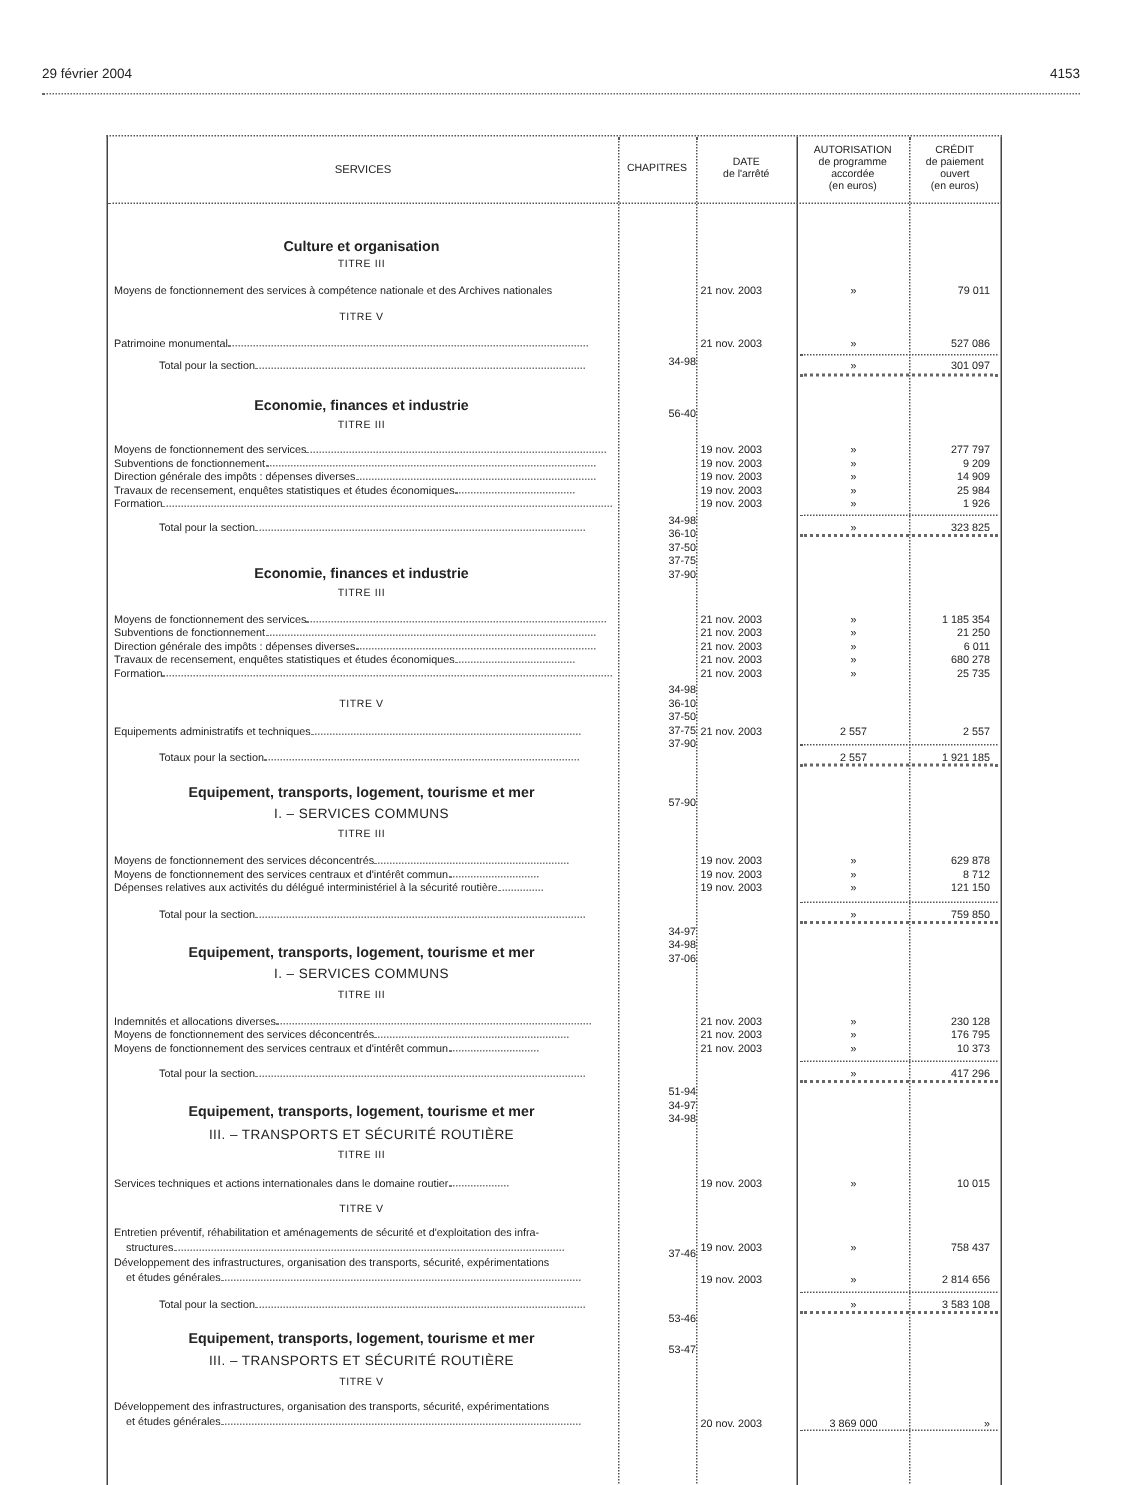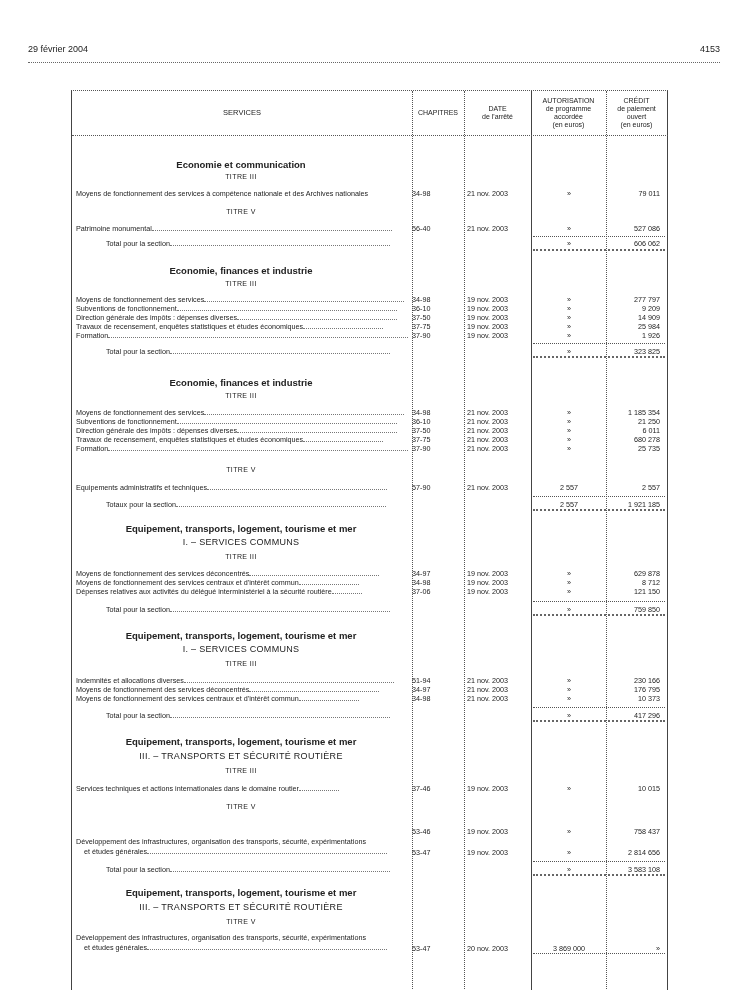--- a/index.html
+++ b/index.html
@@ -17,21 +17,21 @@
   .col-line.right { border-left:1px solid #444; }
   .th-rule { position:absolute; top:44px; left:0; width:596px; border-top:1px dotted #555; }
   .th { position:absolute; top:0; height:44px; display:flex; flex-direction:column;
         align-items:center; justify-content:center; text-align:center; font-size:7px; line-height:8px; }
   .th .big { font-size:7.5px; }
 
   .row { position:absolute; left:0; width:596px; font-size:7.2px; line-height:9px; height:10px; }
   .row .svc { position:absolute; left:4px; width:334px; white-space:nowrap; overflow:hidden; }
   .row .svc.indent { left:34px; width:304px; }
   .dots { border-bottom:1px dotted #777; display:inline-block; }
-  .row .ch { position:absolute; left:340px; width:52px; text-align:left; }
+  .row .ch { position:absolute; left:340px; width:52px; text-align:right;margin-top:47px; }
   .row .dt { position:absolute; left:395px; width:64px; }
   .row .ap { position:absolute; left:461px; width:72px; text-align:center; }
   .row .cp { position:absolute; left:536px; width:52px; text-align:right; }
 
   .section-title { position:absolute; left:0; width:338px; text-align:center; font-weight:bold; font-size:9.5px; }
   .subsection { position:absolute; left:0; width:338px; text-align:center; font-size:9px; letter-spacing:0.3px; }
   .titre { position:absolute; left:0; width:338px; text-align:center; font-size:7px; letter-spacing:0.4px; }
   .total-box { position:absolute; left:461px; width:132px; height:12px; border-top:1px dotted #555; border-bottom:2px dotted #666; }
   .twoline { position:absolute; left:4px; width:334px; font-size:7.2px; line-height:10px; text-align:justify; }
   .twoline .l2 { padding-left:8px; }
@@ -69,42 +69,42 @@
     <span>(en euros)</span>
   </div>
   <div class="th" style="left:534px;width:61px">
     <span>CRÉDIT</span>
     <span>de paiement</span>
     <span>ouvert</span>
     <span>(en euros)</span>
   </div>
   <div class="th-rule"></div>
 
-  <div class="section-title" style="top:68px">Economie et communication</div>
+  <div class="section-title" style="top:68px">Culture et organisation</div>
   <div class="titre" style="top:82px">TITRE III</div>
   <div class="row" style="top:98px">
     <span class="svc">Moyens de fonctionnement des services à compétence nationale et des Archives nationales</span>
     <span class="ch">34-98</span>
     <span class="dt">21 nov. 2003</span>
     <span class="ap">»</span>
     <span class="cp">79 011</span>
   </div>
   <div class="titre" style="top:117px">TITRE V</div>
   <div class="row" style="top:133px">
     <span class="svc"><span>Patrimoine monumental</span><span class="dots" style="width:240px"></span></span>
     <span class="ch">56-40</span>
     <span class="dt">21 nov. 2003</span>
     <span class="ap">»</span>
     <span class="cp">527 086</span>
   </div>
   <div class="total-box" style="top:145px"></div>
   <div class="row" style="top:148px">
     <span class="svc indent"><span>Total pour la section</span><span class="dots" style="width:220px"></span></span>
     <span class="ap">»</span>
-    <span class="cp">606 062</span>
+    <span class="cp">301 097</span>
   </div>
 
   <div class="section-title" style="top:174px">Economie, finances et industrie</div>
   <div class="titre" style="top:189px">TITRE III</div>
   <div class="row" style="top:204px">
     <span class="svc"><span>Moyens de fonctionnement des services</span><span class="dots" style="width:200px"></span></span>
     <span class="ch">34-98</span>
     <span class="dt">19 nov. 2003</span>
     <span class="ap">»</span>
     <span class="cp">277 797</span>
@@ -228,21 +228,21 @@
   </div>
 
   <div class="section-title" style="top:539px">Equipement, transports, logement, tourisme et mer</div>
   <div class="subsection" style="top:553px">I. – SERVICES COMMUNS</div>
   <div class="titre" style="top:569px">TITRE III</div>
   <div class="row" style="top:585px">
     <span class="svc"><span>Indemnités et allocations diverses</span><span class="dots" style="width:210px"></span></span>
     <span class="ch">51-94</span>
     <span class="dt">21 nov. 2003</span>
     <span class="ap">»</span>
-    <span class="cp">230 166</span>
+    <span class="cp">230 128</span>
   </div>
   <div class="row" style="top:594px">
     <span class="svc"><span>Moyens de fonctionnement des services déconcentrés</span><span class="dots" style="width:130px"></span></span>
     <span class="ch">34-97</span>
     <span class="dt">21 nov. 2003</span>
     <span class="ap">»</span>
     <span class="cp">176 795</span>
   </div>
   <div class="row" style="top:603px">
     <span class="svc"><span>Moyens de fonctionnement des services centraux et d'intérêt commun</span><span class="dots" style="width:60px"></span></span>
@@ -262,20 +262,24 @@
   <div class="subsection" style="top:660px">III. – TRANSPORTS ET SÉCURITÉ ROUTIÈRE</div>
   <div class="titre" style="top:676px">TITRE III</div>
   <div class="row" style="top:693px">
     <span class="svc"><span>Services techniques et actions internationales dans le domaine routier</span><span class="dots" style="width:40px"></span></span>
     <span class="ch">37-46</span>
     <span class="dt">19 nov. 2003</span>
     <span class="ap">»</span>
     <span class="cp">10 015</span>
   </div>
   <div class="titre" style="top:712px">TITRE V</div>
+  <div class="twoline" style="top:726px">
+    <div>Entretien préventif, réhabilitation et aménagements de sécurité et d'exploitation des infra-</div>
+    <div class="l2"><span>structures</span><span class="dots" style="width:260px"></span></div>
+  </div>
   <div class="row" style="top:736px">
     <span class="ch">53-46</span>
     <span class="dt">19 nov. 2003</span>
     <span class="ap">»</span>
     <span class="cp">758 437</span>
   </div>
   <div class="twoline" style="top:746px">
     <div>Développement des infrastructures, organisation des transports, sécurité, expérimentations</div>
     <div class="l2"><span>et études générales</span><span class="dots" style="width:240px"></span></div>
   </div>

